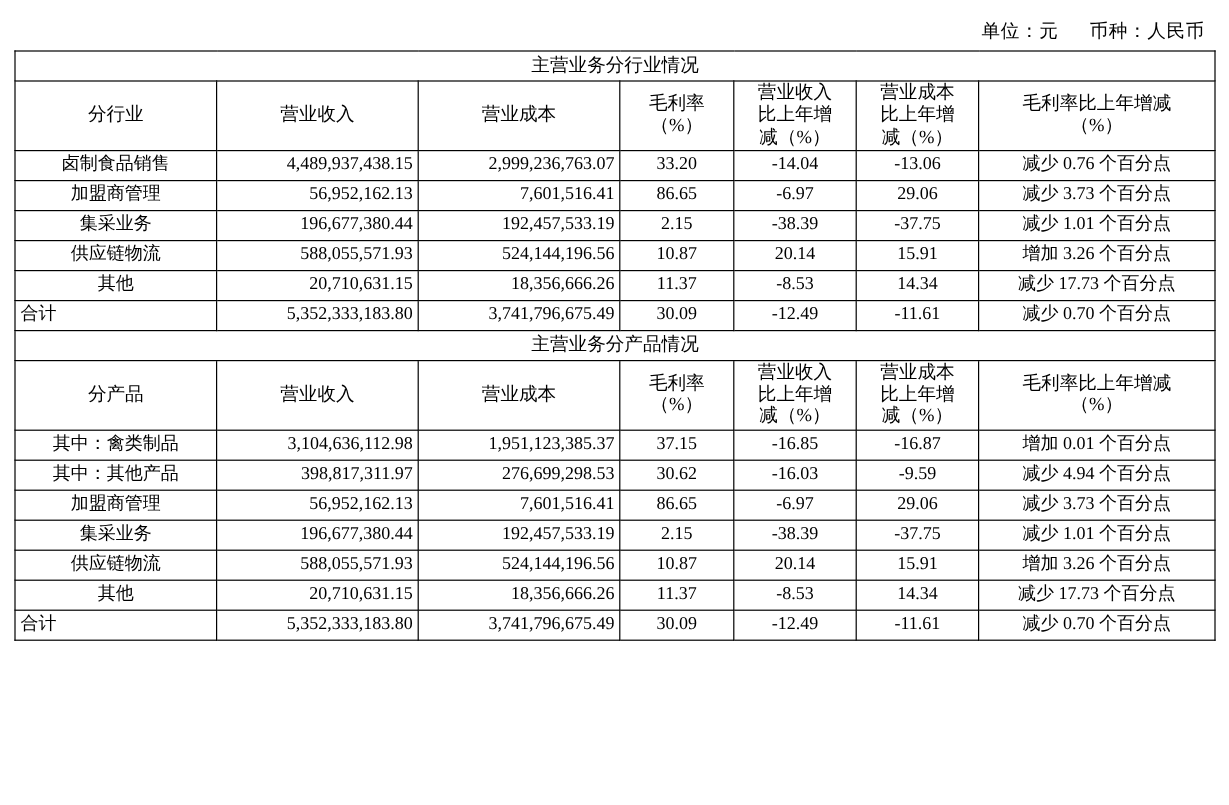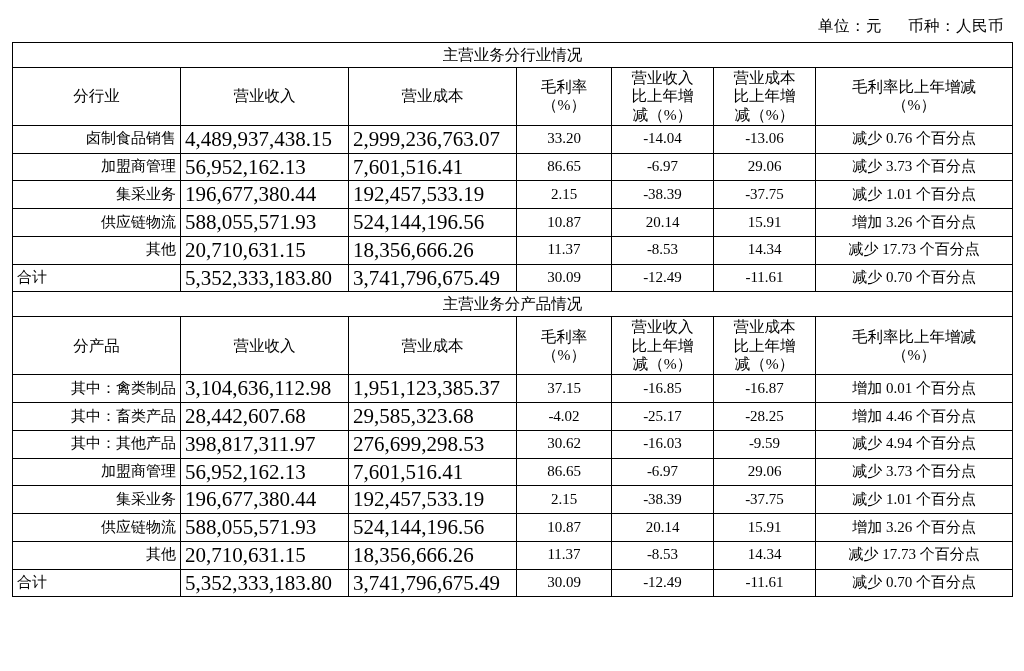--- a/index.html
+++ b/index.html
@@ -45,38 +45,39 @@
     line-height: 1.18;
     vertical-align: middle;
     height: 25px;
     box-sizing: border-box;
   }
   .section-title td {
     text-align: center;
     font-size: 15.5px;
     height: 27px;
     padding: 3px 0;
+    font-family: Liberation Mono, monospace;
   }
   .hdr td {
     text-align: center;
     vertical-align: middle;
     height: 56px;
     font-size: 15.5px;
     line-height: 1.25;
   }
   .num {
-    text-align: left;
+    text-align: right;
     padding-right: 6px;
-    font-size: 21px;
+    font-size: 15px;
   }
   .ctr {
     text-align: center;
   }
   .lbl {
-    text-align: right;
+    text-align: center;
     padding-left: 6px;
     white-space: nowrap;
   }
   .total-lbl {
     text-align: left;
   }
   
   col.c0 { width: 168px; }
   col.c1 { width: 168px; }
   col.c2 { width: 168px; }
@@ -188,29 +189,20 @@
           <tr>
             <td class="lbl">其中：禽类制品</td>
             <td class="num">3,104,636,112.98</td>
             <td class="num">1,951,123,385.37</td>
             <td class="ctr">37.15</td>
             <td class="ctr">-16.85</td>
             <td class="ctr">-16.87</td>
             <td class="ctr">增加 0.01 个百分点</td>
           </tr>
           <tr>
-            <td class="lbl">其中：畜类产品</td>
-            <td class="num">28,442,607.68</td>
-            <td class="num">29,585,323.68</td>
-            <td class="ctr">-4.02</td>
-            <td class="ctr">-25.17</td>
-            <td class="ctr">-28.25</td>
-            <td class="ctr">增加 4.46 个百分点</td>
-          </tr>
-          <tr>
             <td class="lbl">其中：其他产品</td>
             <td class="num">398,817,311.97</td>
             <td class="num">276,699,298.53</td>
             <td class="ctr">30.62</td>
             <td class="ctr">-16.03</td>
             <td class="ctr">-9.59</td>
             <td class="ctr">减少 4.94 个百分点</td>
           </tr>
           <tr>
             <td class="lbl">加盟商管理</td>

